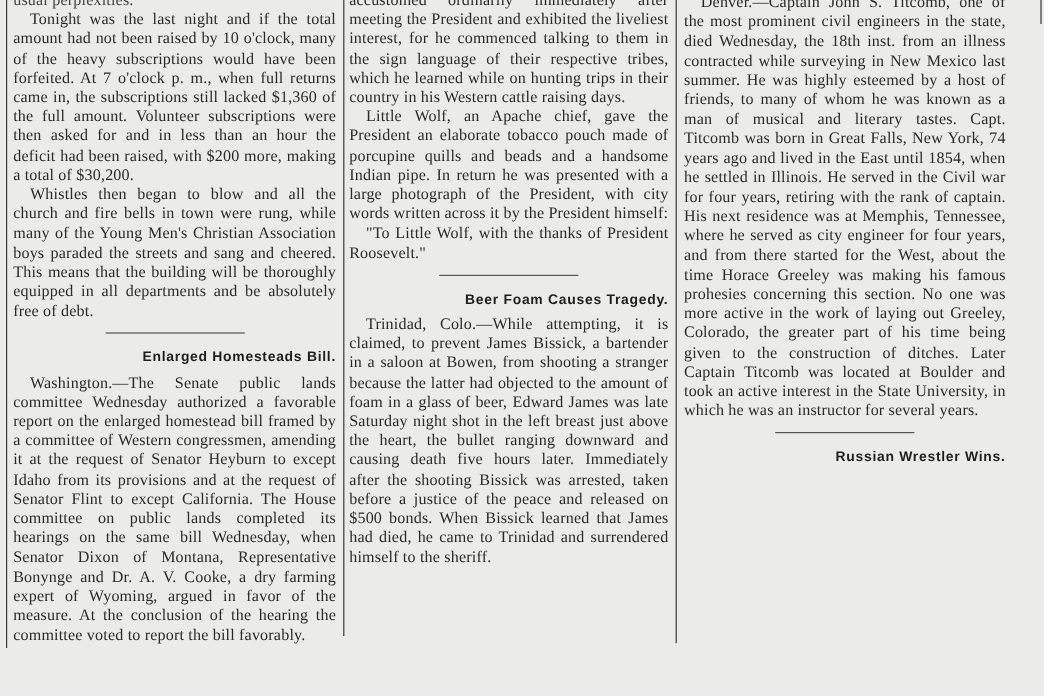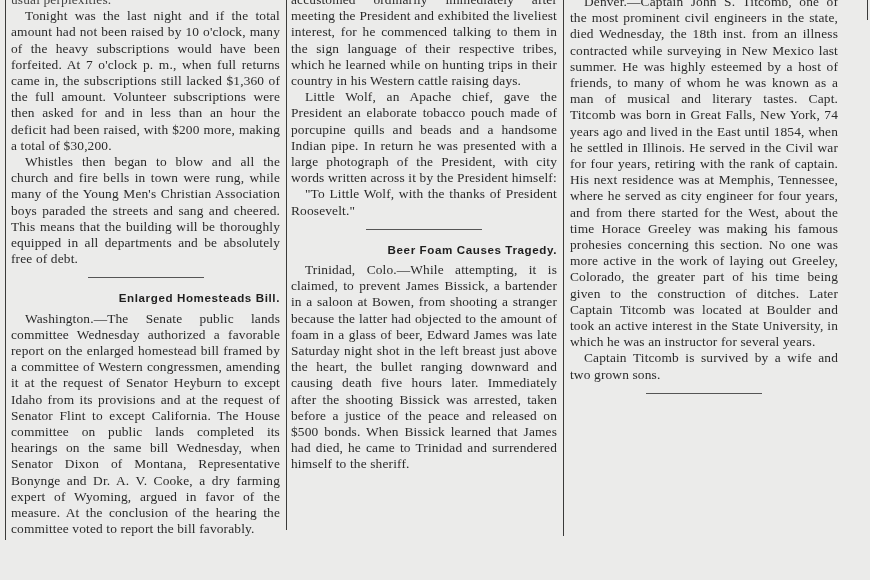--- a/index.html
+++ b/index.html
@@ -54,17 +54,17 @@
     <p class="noindent">accustomed ordinarily immediately after meeting the President and exhibited the liveliest interest, for he commenced talking to them in the sign language of their respective tribes, which he learned while on hunting trips in their country in his Western cattle raising days.</p>
     <p>Little Wolf, an Apache chief, gave the President an elaborate tobacco pouch made of porcupine quills and beads and a handsome Indian pipe. In return he was presented with a large photograph of the President, with city words written across it by the President himself:</p>
     <p>"To Little Wolf, with the thanks of President Roosevelt."</p>
     <div class="sep"></div>
     <div class="headline">Beer Foam Causes Tragedy.</div>
     <p>Trinidad, Colo.—While attempting, it is claimed, to prevent James Bissick, a bartender in a saloon at Bowen, from shooting a stranger because the latter had objected to the amount of foam in a glass of beer, Edward James was late Saturday night shot in the left breast just above the heart, the bullet ranging downward and causing death five hours later. Immediately after the shooting Bissick was arrested, taken before a justice of the peace and released on $500 bonds. When Bissick learned that James had died, he came to Trinidad and surrendered himself to the sheriff.</p>
   </div>
 
   <div class="col col3">
     <p>Denver.—Captain John S. Titcomb, one of the most prominent civil engineers in the state, died Wednesday, the 18th inst. from an illness contracted while surveying in New Mexico last summer. He was highly esteemed by a host of friends, to many of whom he was known as a man of musical and literary tastes. Capt. Titcomb was born in Great Falls, New York, 74 years ago and lived in the East until 1854, when he settled in Illinois. He served in the Civil war for four years, retiring with the rank of captain. His next residence was at Memphis, Tennessee, where he served as city engineer for four years, and from there started for the West, about the time Horace Greeley was making his famous prohesies concerning this section. No one was more active in the work of laying out Greeley, Colorado, the greater part of his time being given to the construction of ditches. Later Captain Titcomb was located at Boulder and took an active interest in the State University, in which he was an instructor for several years.</p>
-    <p>Captain Titcomb is survived by a wife and two grown sons.</p>
     <div class="sep"></div>
+    <div class="headline">Russian Wrestler Wins.</div>
   </div>
 
 </div>
 
 </body></html>

